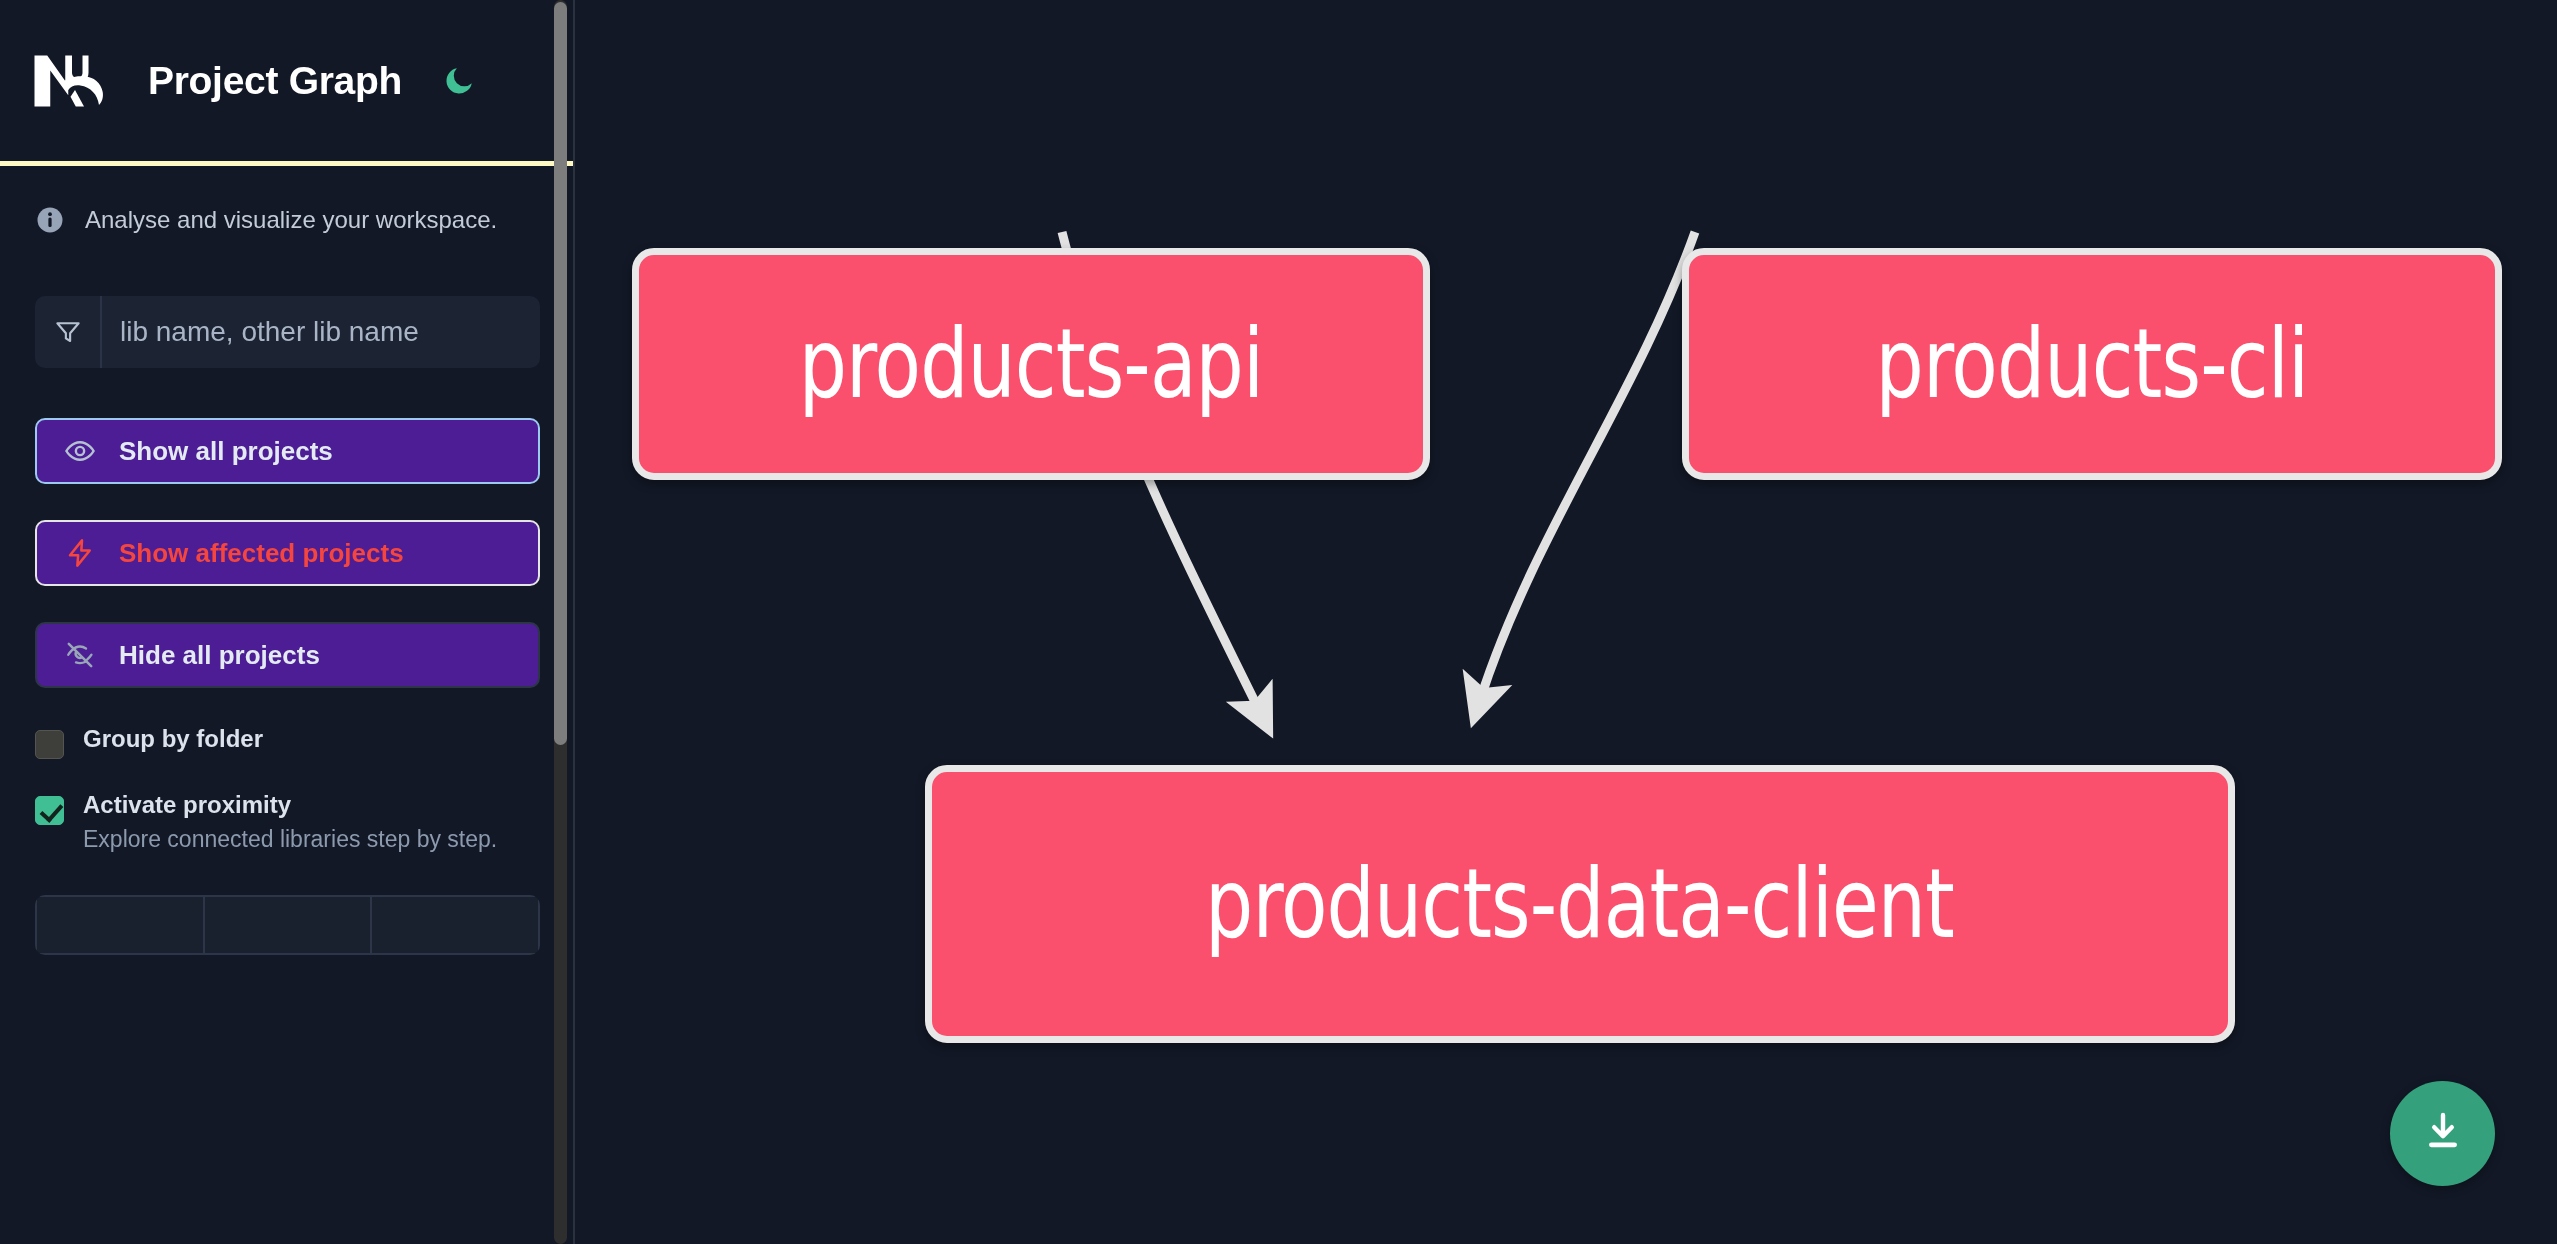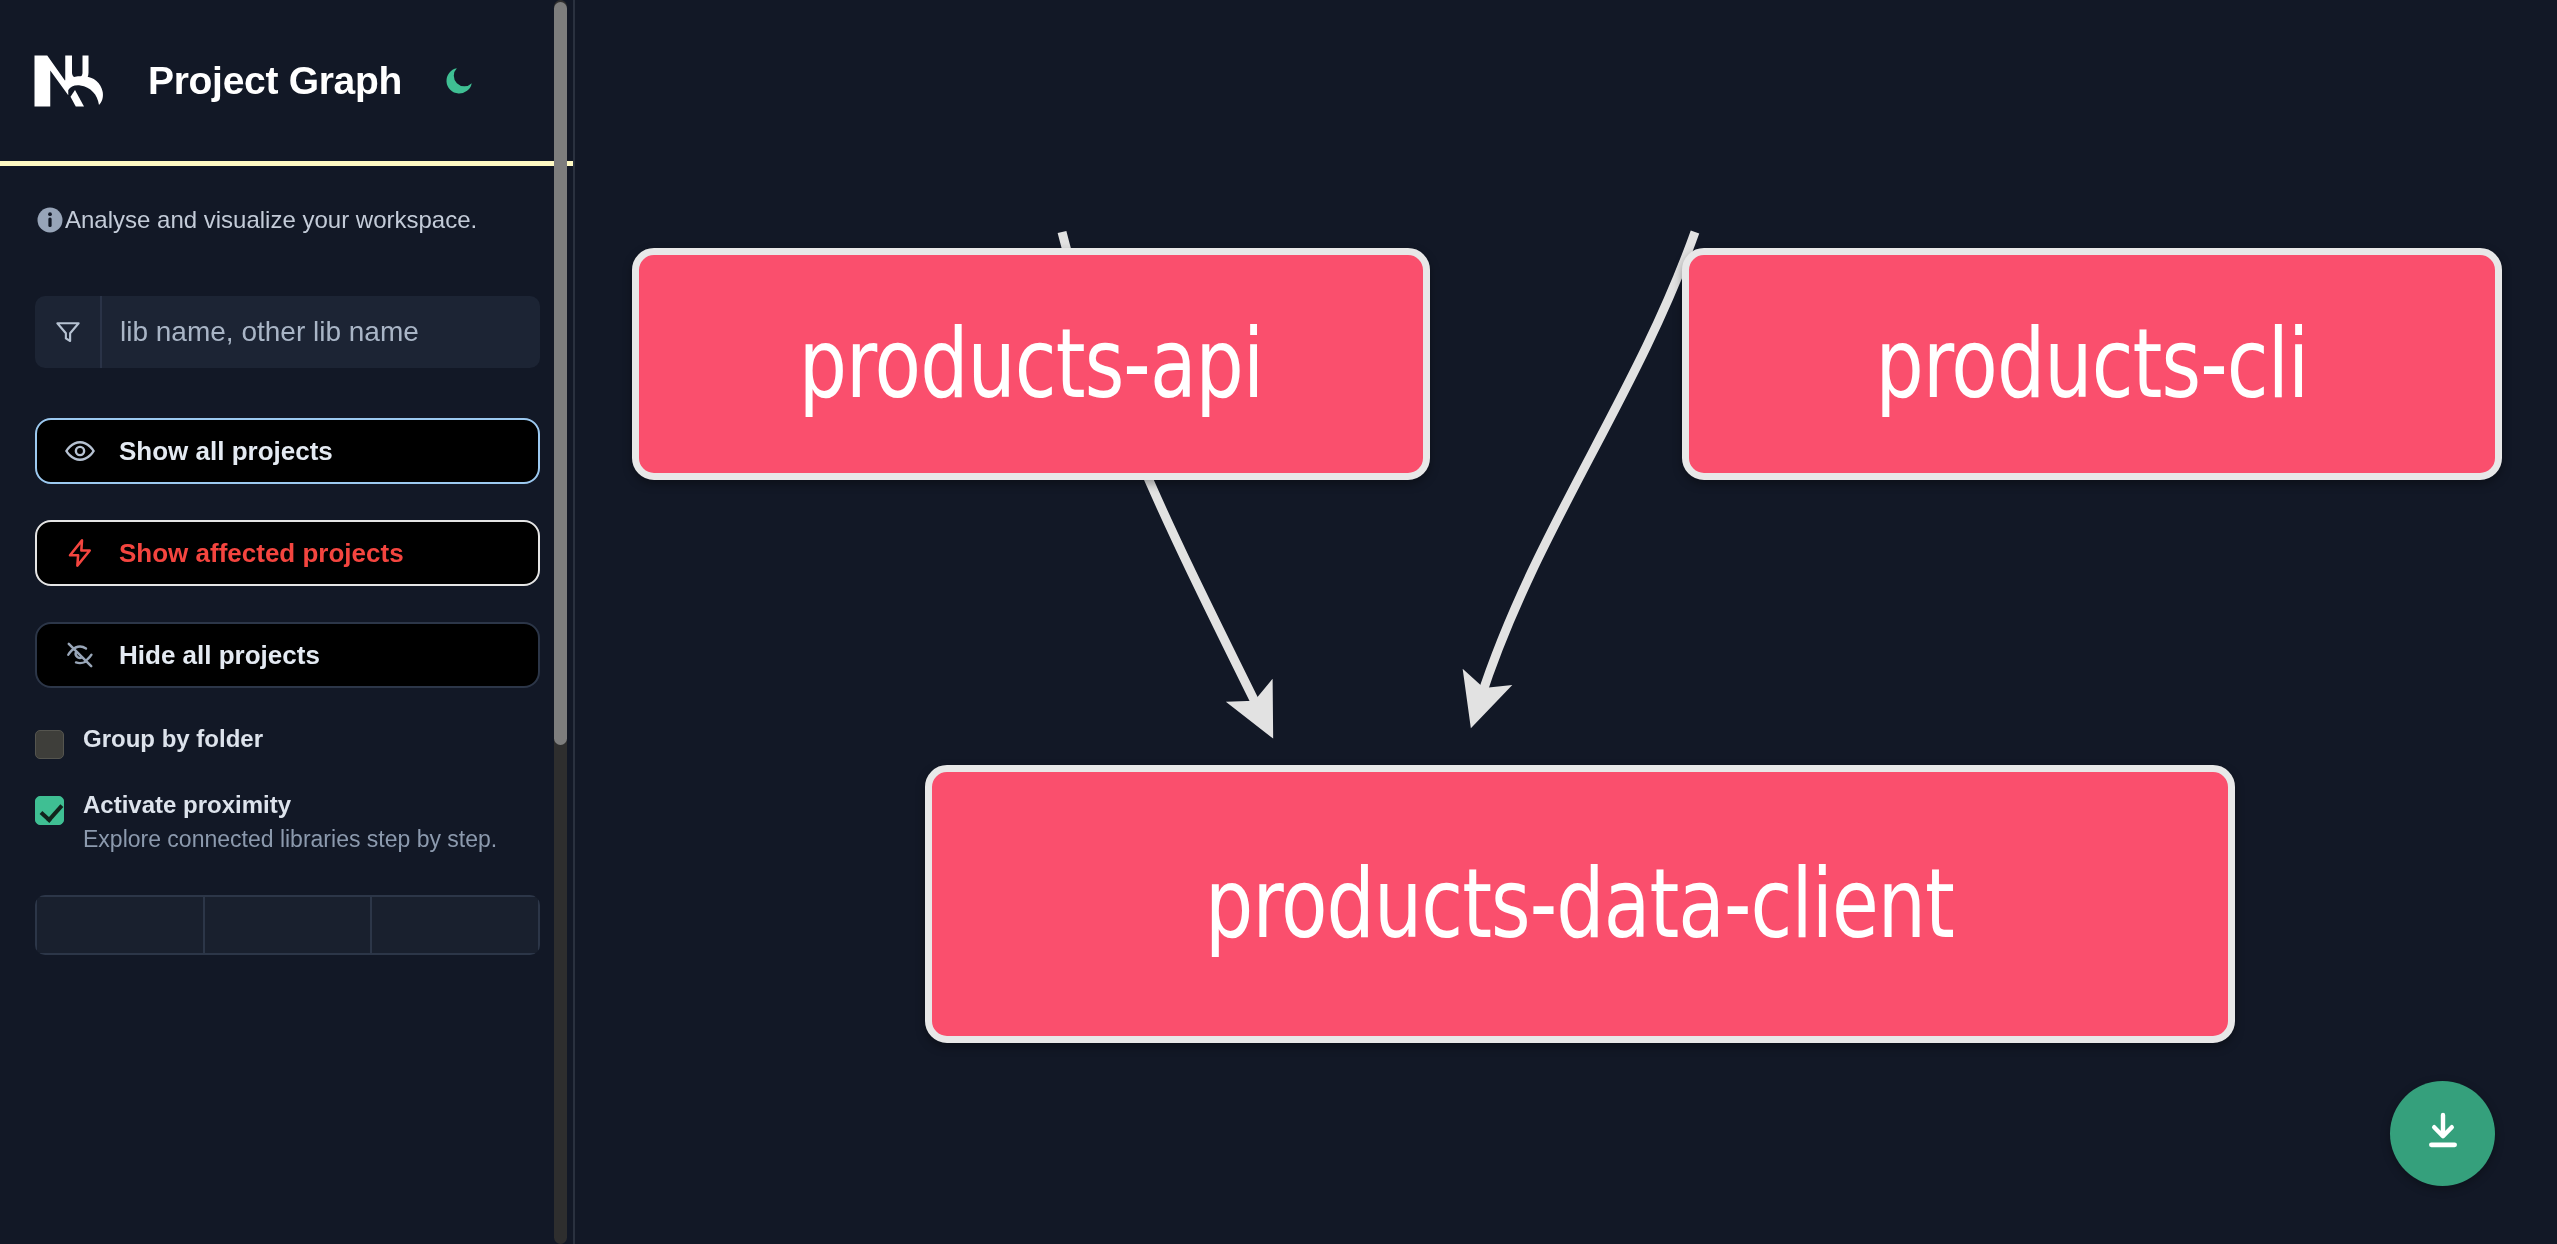--- a/index.html
+++ b/index.html
@@ -55,20 +55,21 @@
     display: flex; align-items: center; justify-content: center;
     cursor: pointer;
     margin-left: 8px;
   }
 
   .sidebar-body { padding: 0 35px; }
 
   .tagline-row {
     display: flex;
     align-items: center;
+    gap: 20px;
     height: 108px;
   }
   .info-icon { width: 30px; height: 30px; flex: 0 0 30px; }
   .tagline-text {
     color: #C3CBD8;
     font-size: 24px;
     font-weight: 400;
     white-space: nowrap;
   }
 
@@ -146,24 +147,24 @@
     margin-top: 5px;
   }
 
   
   .btn-stack { margin-top: 50px; }
   .gbtn {
     display: flex;
     align-items: center;
     gap: 22px;
     height: 66px;
-    border-radius: 16px;
+    border-radius: 10px;
     padding-left: 26px;
     margin-bottom: 36px;
-    background: #000000;
+    background: #4c1d95;
     cursor: pointer;
   }
   .gbtn-label { font-size: 26px; font-weight: 700; white-space: nowrap; }
   .gbtn.show-all { border: 2px solid #9CC9F0; }
   .gbtn.show-all .gbtn-label { color: #E4EAF2; }
   .gbtn.affected { border: 2px solid #e5e5e5; }
   .gbtn.affected .gbtn-label { color: #F4453F; }
   .gbtn.hide-all { border: 2px solid #2C3648; }
   .gbtn.hide-all .gbtn-label { color: #E4EAF2; }
   .gbtn .bicon { width: 34px; height: 34px; flex: 0 0 34px; display:flex; align-items:center; justify-content:center;}

